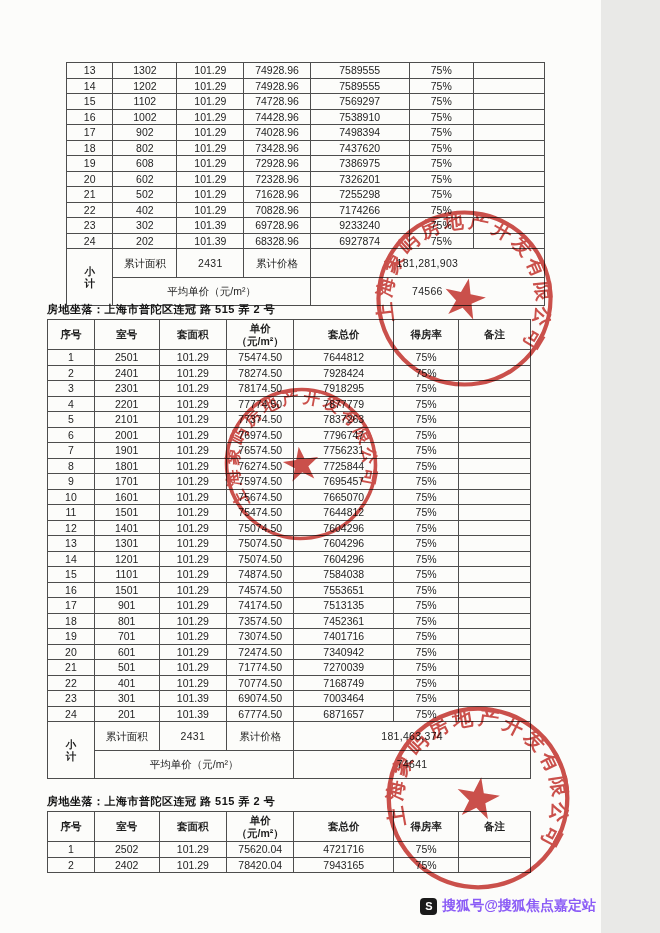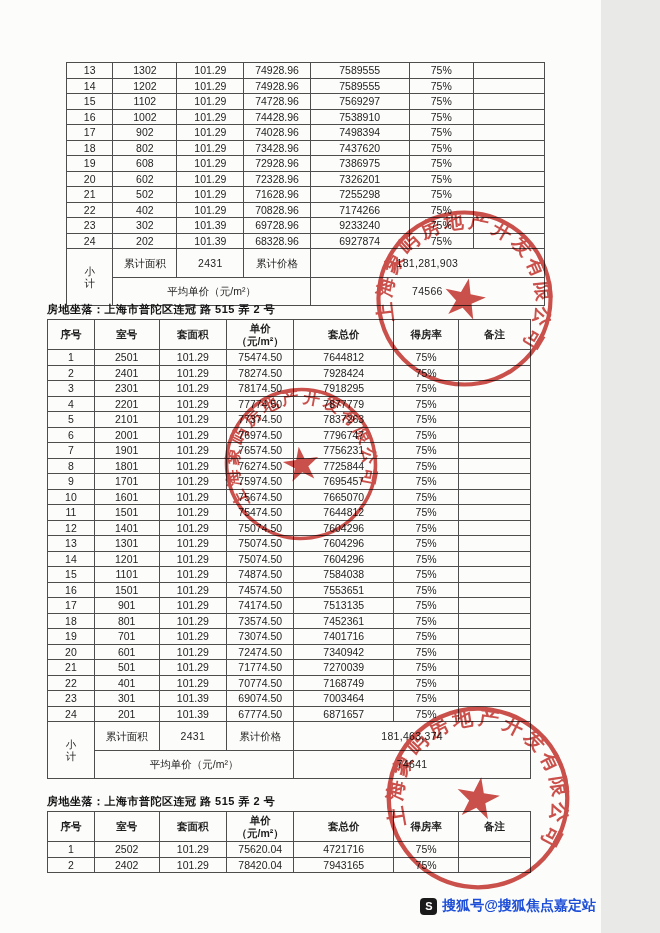--- a/index.html
+++ b/index.html
@@ -13,38 +13,38 @@
   #t3wrap { left: 47px; top: 794px; width: 484px; }
 
   .loc { font-weight: bold; font-size: 11px; color: #141414;
          margin-bottom: 2px; letter-spacing: 0.5px; }
 
   table { border-collapse: collapse; table-layout: fixed; width: 100%; }
   td { border: 1px solid #4d4d4d; text-align: center; vertical-align: middle;
        font-size: 10.5px; color: #1d1d1d; height: 15.5px; line-height: 1.15;
        padding: 0 1px; overflow: hidden; }
   td.hdr { font-weight: bold; height: 30px; font-size: 10.5px; }
-  td.sum-label { word-break: break-all; padding: 16px 15px; }
+  td.sum-label { word-break: break-all; padding: 16px 15px; font-weight: bold; }
   td.sum-strong { letter-spacing: 0.3px; margin-left: 24px; }
 
   .stamp { position: absolute; mix-blend-mode: multiply; opacity: 0.85; pointer-events: none; }
   #stamp1 { left: 372px; top: 206px; width: 185px; height: 185px; transform: rotate(12deg); }
   #stamp2 { left: 221px; top: 384px; width: 160px; height: 160px; transform: rotate(-8deg); }
   #stamp3 { left: 382px; top: 702px; width: 192px; height: 192px; transform: rotate(9deg); }
   .seal-ring { fill: none; stroke: #c5322c; stroke-width: 4.5; }
   .seal-text { fill: #c5322c; letter-spacing: 4px; font-weight: bold;
                font-family: "Liberation Sans", sans-serif; }
   .seal-star { fill: #c5322c; }
 
   .watermark { position: absolute; top: 897px; right: 5px; display: flex;
                align-items: center; gap: 5px; }
   .wm-icon { width: 17px; height: 17px; background: #1a1a1a; border-radius: 4px;
              color: #fff; font-size: 11px; font-weight: bold; display: flex;
              align-items: center; justify-content: center; }
-  .wm-text { font-size: 14px; font-weight: bold; color: #1d4ed8; }
+  .wm-text { font-size: 14px; font-weight: bold; color: #8b5cf6; }
 </style>
 </head>
 <body>
 
 <div class="page">
 
   <div class="twrap" id="t1">
     <table>
       <colgroup>
         <col style="width:9.7%">

